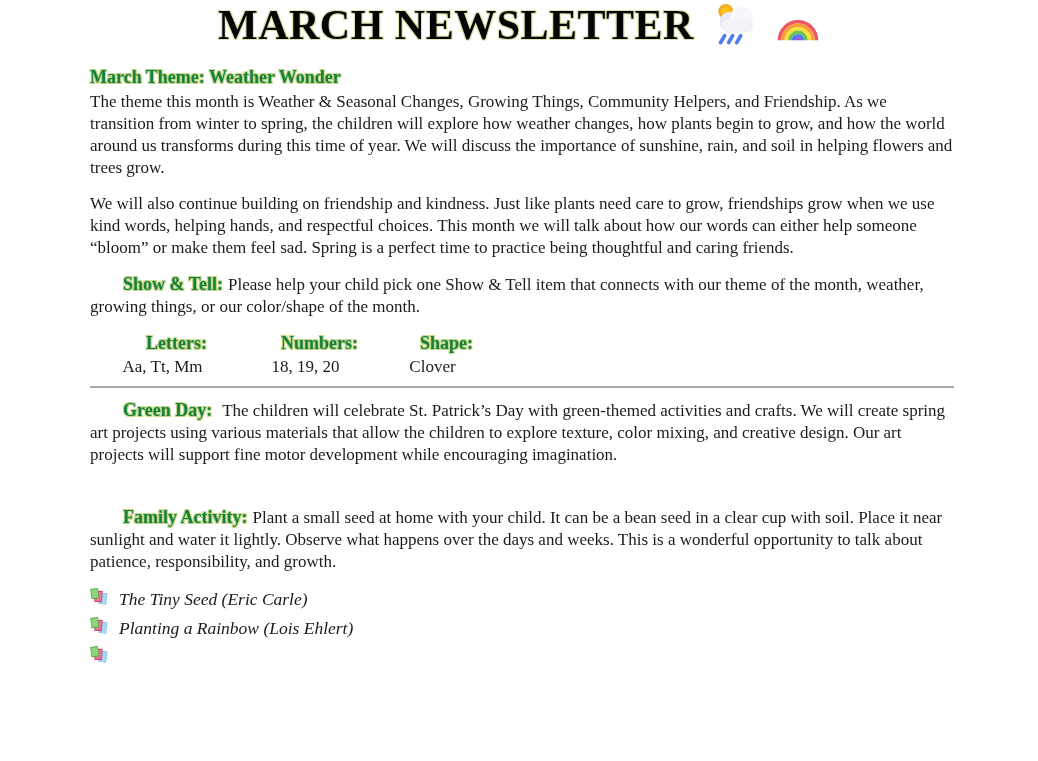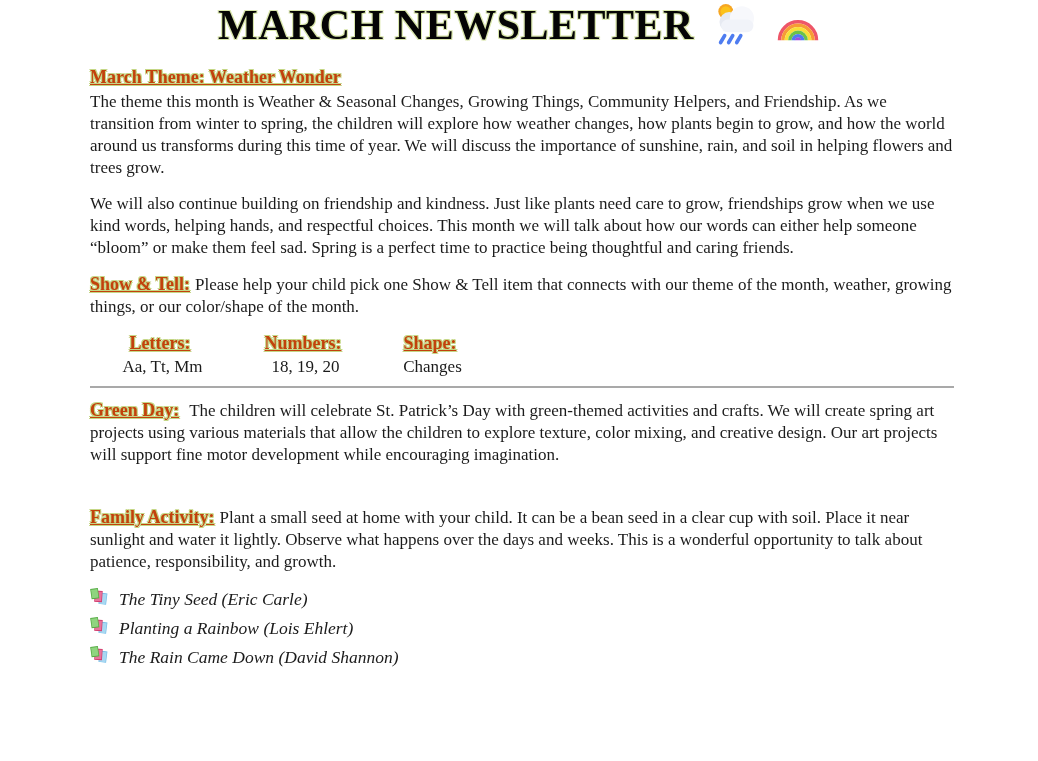--- a/index.html
+++ b/index.html
@@ -29,28 +29,27 @@
       -1px -1px 0 #d9e6ac, 1px -1px 0 #d9e6ac,
       -1px  1px 0 #d9e6ac, 1px  1px 0 #d9e6ac;
   }
   .title-icon { display: inline-block; vertical-align: middle; margin-left: 14px; }
 
   
   .content { padding: 16px 84px 0 90px; }
 
   .glow-heading {
     font-weight: bold;
-    color: #c2410c;
+    color: #15803d;
     text-shadow:
       -1px -1px 0 #c5d786, 1px -1px 0 #c5d786,
       -1px  1px 0 #c5d786, 1px  1px 0 #c5d786;
-    text-decoration: underline;
   }
   h2.glow-heading { font-size: 18px; line-height: 22px; margin: 0 0 3px 0; }
-  span.glow-heading { font-size: 18px; margin-right: 5px; }
+  span.glow-heading { font-size: 18px; margin-right: 5px; margin-left: 33px; }
   span.glow-heading.wide-gap { margin-right: 10px; }
 
   p.body-par {
     font-size: 17px;
     line-height: 22px;
     margin: 0 0 14px 0;
   }
 
   
   .month-row { display: flex; margin: 4px 0 6px 0; }
@@ -134,21 +133,21 @@
       <div class="month-col col-letters">
         <span class="month-label glow-heading">Letters:</span>
         <span class="month-value">Aa, Tt, Mm</span>
       </div>
       <div class="month-col col-numbers">
         <span class="month-label glow-heading">Numbers:</span>
         <span class="month-value">18, 19, 20</span>
       </div>
       <div class="month-col col-shape">
         <span class="month-label glow-heading">Shape:</span>
-        <span class="month-value">Changes</span>
+        <span class="month-value">Clover</span>
       </div>
     </div>
 
     <hr class="divider">
 
     <p class="body-par"><span class="glow-heading wide-gap">Green Day:</span><span>The children will celebrate St. Patrick’s Day with green-themed activities and crafts. We will create spring art projects using various materials that allow the children to explore texture, color mixing, and creative design. Our art projects will support fine motor development while encouraging imagination.</span></p>
 
     <p class="body-par family-par"><span class="glow-heading">Family Activity:</span><span>Plant a small seed at home with your child. It can be a bean seed in a clear cup with soil. Place it near sunlight and water it lightly. Observe what happens over the days and weeks. This is a wonderful opportunity to talk about patience, responsibility, and growth.</span></p>
 
 
@@ -183,18 +182,17 @@
         <span class="book-icon">
           <svg width="20" height="21" viewBox="0 0 22 22">
             <rect x="10" y="6" width="8.5" height="12.5" fill="#74bde8" transform="rotate(7 14 12)"></rect>
             <rect x="10.8" y="7" width="7" height="11" fill="#a8d8f2" transform="rotate(7 14 12)"></rect>
             <rect x="5" y="3.5" width="8.5" height="12.5" fill="#cf3367" transform="rotate(4 9 10)"></rect>
             <rect x="5.8" y="4.5" width="7" height="10.5" fill="#e8739c" transform="rotate(4 9 10)"></rect>
             <rect x="1" y="1" width="8.5" height="11.5" fill="#4ea83c" transform="rotate(-8 5 7)"></rect>
             <rect x="1.8" y="2" width="7" height="9.5" fill="#8fd47f" transform="rotate(-8 5 7)"></rect>
           </svg>
         </span>
-        <span class="book-title">The Rain Came Down (David Shannon)</span>
       </li>
     </ul>
 
   </div>
 </div>
 
 </body></html>

